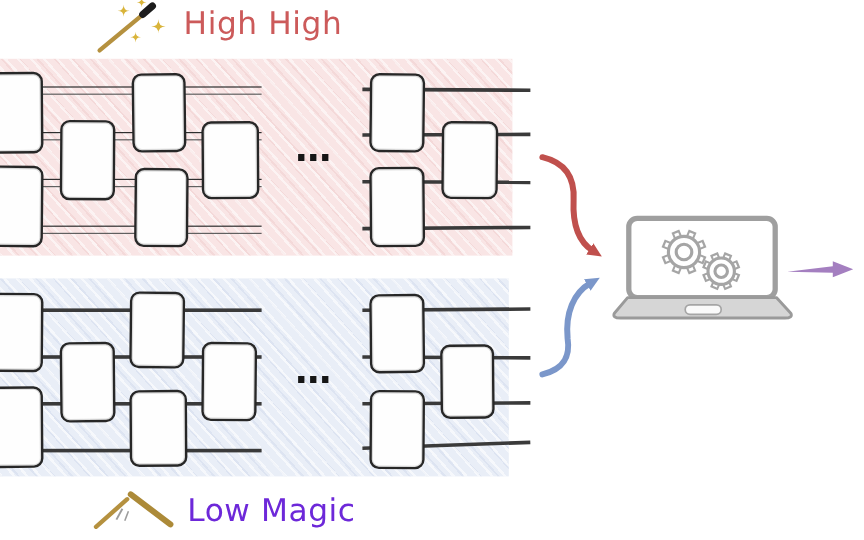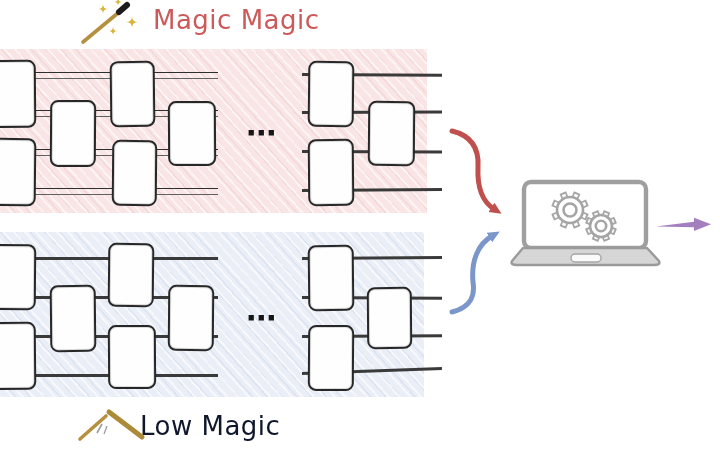--- a/index.html
+++ b/index.html
@@ -25,21 +25,21 @@
   .gate{
     position:absolute;background:#fefefe;border:2.5px solid #272727;border-radius:8px;
     box-shadow:inset 0 0 0 1px rgba(60,60,60,.18);
   }
   .dots{
     position:absolute;width:42px;height:24px;display:flex;align-items:center;justify-content:center;
     color:#161616;font-size:30px;font-weight:bold;line-height:24px;
   }
   .label{position:absolute;font-size:26px;letter-spacing:.5px;white-space:nowrap;}
   .label-high{left:153px;top:5px;color:#cc5a5a;}
-  .label-low{left:140px;top:411px;color:#0f172a;}
+  .label-low{left:156px;top:411px;color:#6d28d9;}
   .overlay{position:absolute;left:0;top:0;width:720px;height:450px;pointer-events:none;}
 </style>
 </head>
 <body>
 
 <div class="stage">
 
   <div class="band band-high" id="band-high">
       <div class="wire dbl" style="left: 0px; top: 23px; width: 218px;"></div>
       <div class="wire dbl" style="left: 0px; top: 61px; width: 218px;"></div>
@@ -74,21 +74,21 @@
       <div class="gate" style="left: 50px; top: 53px; width: 42px; height: 63px; transform: rotate(-0.6deg);"></div>
       <div class="gate" style="left: 108px; top: 11px; width: 42px; height: 60px; transform: rotate(0.6deg);"></div>
       <div class="gate" style="left: 108px; top: 93px; width: 44px; height: 60px; transform: rotate(-0.4deg);"></div>
       <div class="gate" style="left: 168px; top: 53px; width: 42px; height: 62px; transform: rotate(0.5deg);"></div>
       <div class="gate" style="left: 308px; top: 13px; width: 42px; height: 62px; transform: rotate(-0.6deg);"></div>
       <div class="gate" style="left: 308px; top: 93px; width: 42px; height: 62px; transform: rotate(0.4deg);"></div>
       <div class="gate" style="left: 367px; top: 55px; width: 41px; height: 58px; transform: rotate(-0.5deg);"></div>
       <div class="dots" style="left: 240px; top: 74px;">⋯</div>
     </div>
 
-  <div class="label label-high">Magic Magic</div>
+  <div class="label label-high">High High</div>
   <div class="label label-low">Low Magic</div>
 
   <svg class="overlay" viewBox="0 0 720 450" xmlns="http://www.w3.org/2000/svg">
     <defs>
       <marker id="ah-red" markerUnits="userSpaceOnUse" markerWidth="16" markerHeight="14" refX="3" refY="5.5" orient="auto">
         <path d="M0,0 L12,5.5 L0,11 Z" fill="#c0504d"></path>
       </marker>
       <marker id="ah-blue" markerUnits="userSpaceOnUse" markerWidth="16" markerHeight="14" refX="3" refY="5.5" orient="auto">
         <path d="M0,0 L12,5.5 L0,11 Z" fill="#7b97ca"></path>
       </marker>

